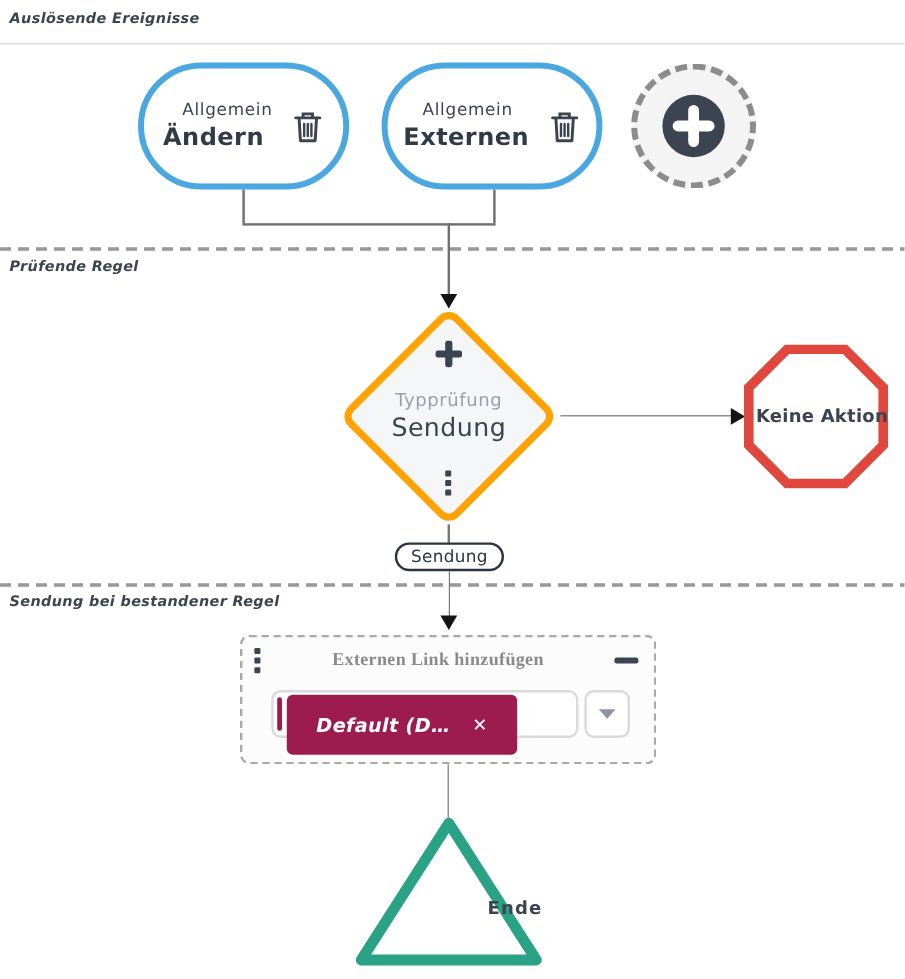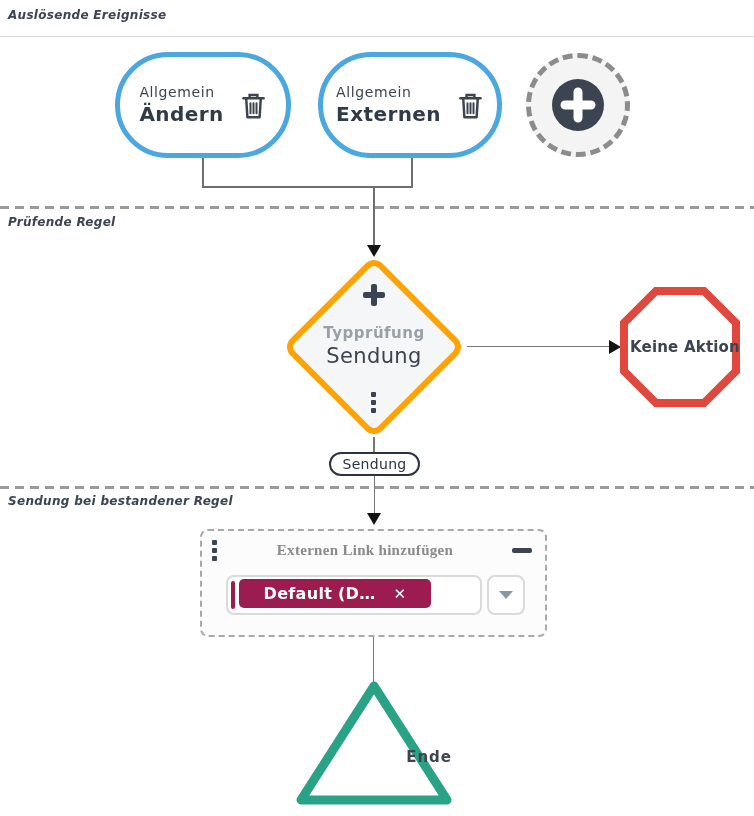--- a/index.html
+++ b/index.html
@@ -29,41 +29,41 @@
     position:absolute;width:0;height:0;
     border-top:7px solid transparent;border-bottom:7px solid transparent;
     border-left:12px solid #141414;
   }
   
   .pill{
     position:absolute;height:106px;border:5px solid #4ba7e0;border-radius:58px;
     background:#fff;display:flex;align-items:center;justify-content:center;gap:16px;
     box-sizing:border-box;cursor:pointer;
   }
-  .pill-cat{font-size:14px;letter-spacing:.6px;color:#3b4450;}
+  .pill-cat{font-size:14px;letter-spacing:.6px;color:#3b4450;margin-left:16px;}
   .pill-name{font-size:20px;font-weight:800;color:#313b47;letter-spacing:.4px;margin-top:2px;}
   .trash{width:27px;height:29px;display:block;}
   
   .add-circle{
     position:absolute;width:104px;height:104px;border-radius:50%;
     border:5px dashed #8c8c8c;background:#f4f4f4;box-sizing:border-box;
     display:flex;align-items:center;justify-content:center;cursor:pointer;
   }
   
   .diamond{
     position:absolute;left:309px;top:282px;width:130px;height:130px;
     background:#f5f6f7;border:6px solid #ffa304;border-radius:12px;
     transform:rotate(45deg);box-sizing:border-box;cursor:pointer;
   }
   .dia-plus{position:absolute;left:363px;top:284px;width:22px;height:22px;}
   .dia-plus::before,.dia-plus::after{content:"";position:absolute;background:#3b4450;border-radius:2px;}
   .dia-plus::before{left:8px;top:0;width:6px;height:22px;}
   .dia-plus::after{left:0;top:8px;width:22px;height:6px;}
   .dia-cat{position:absolute;left:289px;top:324px;width:170px;text-align:center;
-    font-size:15px;font-weight:700;letter-spacing:.5px;color:#9aa0a8;}
+    font-size:15px;font-weight:400;letter-spacing:.5px;color:#9aa0a8;}
   .dia-name{position:absolute;left:289px;top:344px;width:170px;text-align:center;
     font-size:21px;color:#3b4450;letter-spacing:.4px;}
   .vdots{position:absolute;display:flex;flex-direction:column;gap:3px;cursor:pointer;}
   .vdots i{width:5px;height:5px;background:#3b4450;border-radius:1px;display:block;}
   
   .octagon{position:absolute;left:620px;top:287px;width:120px;height:120px;cursor:pointer;}
   .octagon-label{position:absolute;left:620px;top:338px;width:120px;text-align:right;
     font-size:15px;font-weight:600;color:#3b4450;letter-spacing:.2px;}
   
   .pass-pill{
@@ -84,23 +84,23 @@
   .collapse-minus{
     position:absolute;right:13px;top:17px;width:20px;height:5px;
     background:#3b4450;border-radius:2px;cursor:pointer;
   }
   .select-main{
     position:absolute;left:24px;top:44px;width:256px;height:40px;background:#fff;
     border:2px solid #dadada;border-radius:8px;box-sizing:border-box;cursor:pointer;
   }
   .tag-accent{position:absolute;left:3px;top:4px;width:4px;height:28px;background:#9d1c4f;border-radius:2px;}
   .tag{
-    position:absolute;left:11px;top:2px;width:192px;height:29px;background:#9d1c4f;
+    position:absolute;left:11px;top:2px;width:192px;height:50px;background:#9d1c4f;
     border-radius:5px;display:flex;align-items:center;justify-content:center;gap:18px;
-    color:#fff;font-size:16px;font-weight:700;letter-spacing:.3px;
+    color:#fff;font-size:16px;font-weight:700;letter-spacing:.3px;font-style:italic;
   }
   .tag-x{font-size:15px;font-weight:700;cursor:pointer;}
   .select-arrow-btn{
     position:absolute;left:285px;top:44px;width:38px;height:40px;background:#fff;
     border:2px solid #dadada;border-radius:8px;box-sizing:border-box;
     display:flex;align-items:center;justify-content:center;cursor:pointer;
   }
   .caret-down{width:0;height:0;border-left:7px solid transparent;border-right:7px solid transparent;
     border-top:8px solid #8a97a3;}
   

